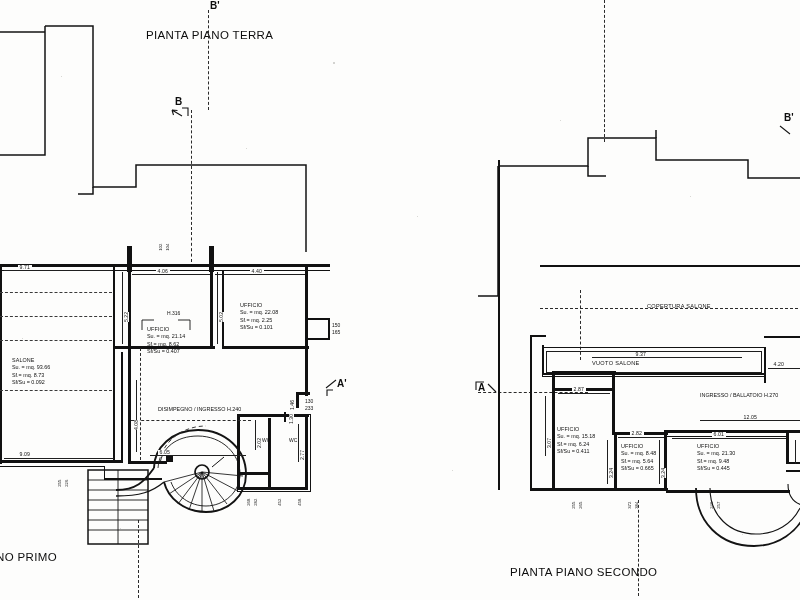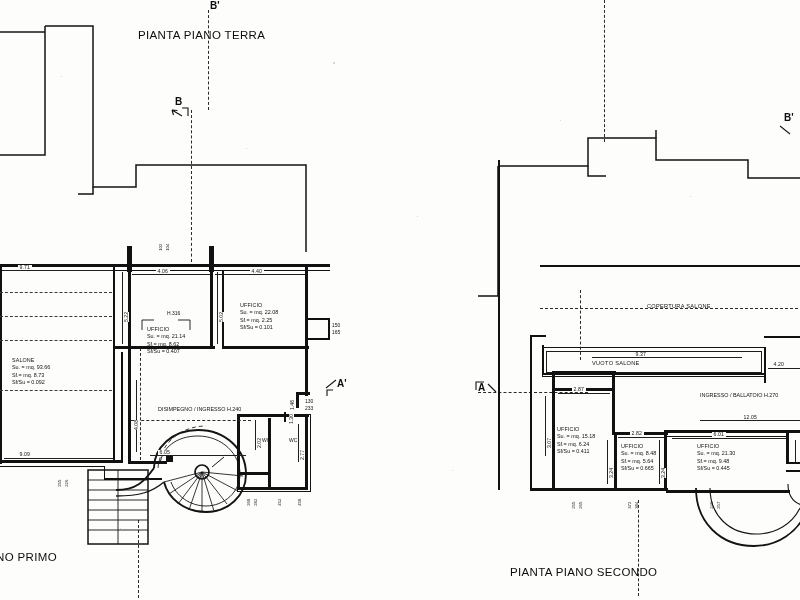--- a/index.html
+++ b/index.html
@@ -149,21 +149,21 @@
     border-radius: 50%;
     opacity: 0.5;
   }
   svg { position: absolute; overflow: visible; }
 </style>
 </head>
 <body>
 
 <div id="sheet">
 
-  <div class="plan-title" style="left:138px; top:29px;text-align:center;">PIANTA PIANO TERRA</div>
+  <div class="plan-title" style="left:146px; top:29px;text-align:center;">PIANTA PIANO TERRA</div>
   <div class="plan-title" style="left:-4px; top:551px;">NO PRIMO</div>
   <div class="plan-title" style="left:510px; top:566px;">PIANTA PIANO SECONDO</div>
 
   <div class="section-mark" style="left:210px; top:0px;">B'</div>
   <div class="section-mark" style="left:175px; top:96px;">B</div>
   <div class="section-mark" style="left:337px; top:378px;">A'</div>
   <div class="section-mark" style="left:478px; top:382px;">A</div>
   <div class="section-mark" style="left:784px; top:112px;">B'</div>
 
   <svg style="left:168px; top:106px;" width="26" height="20">

